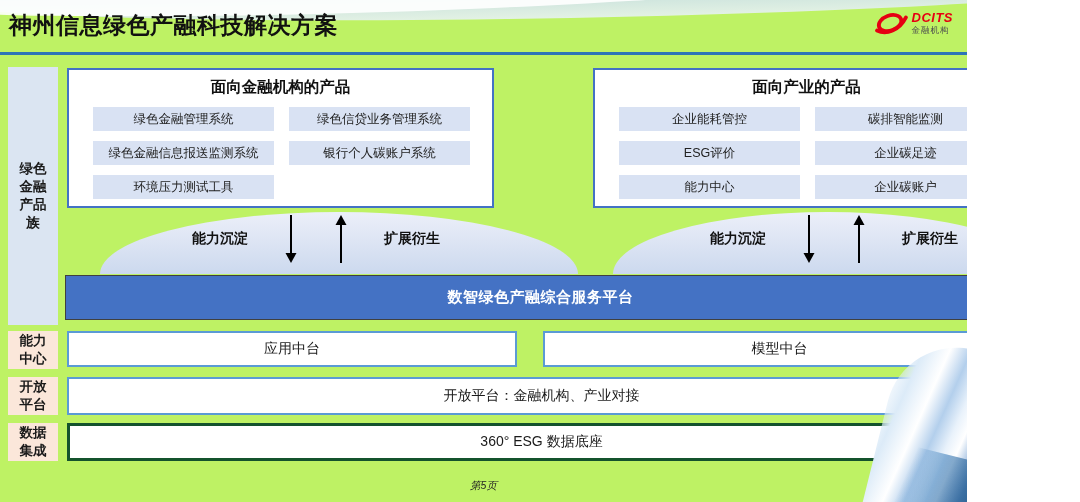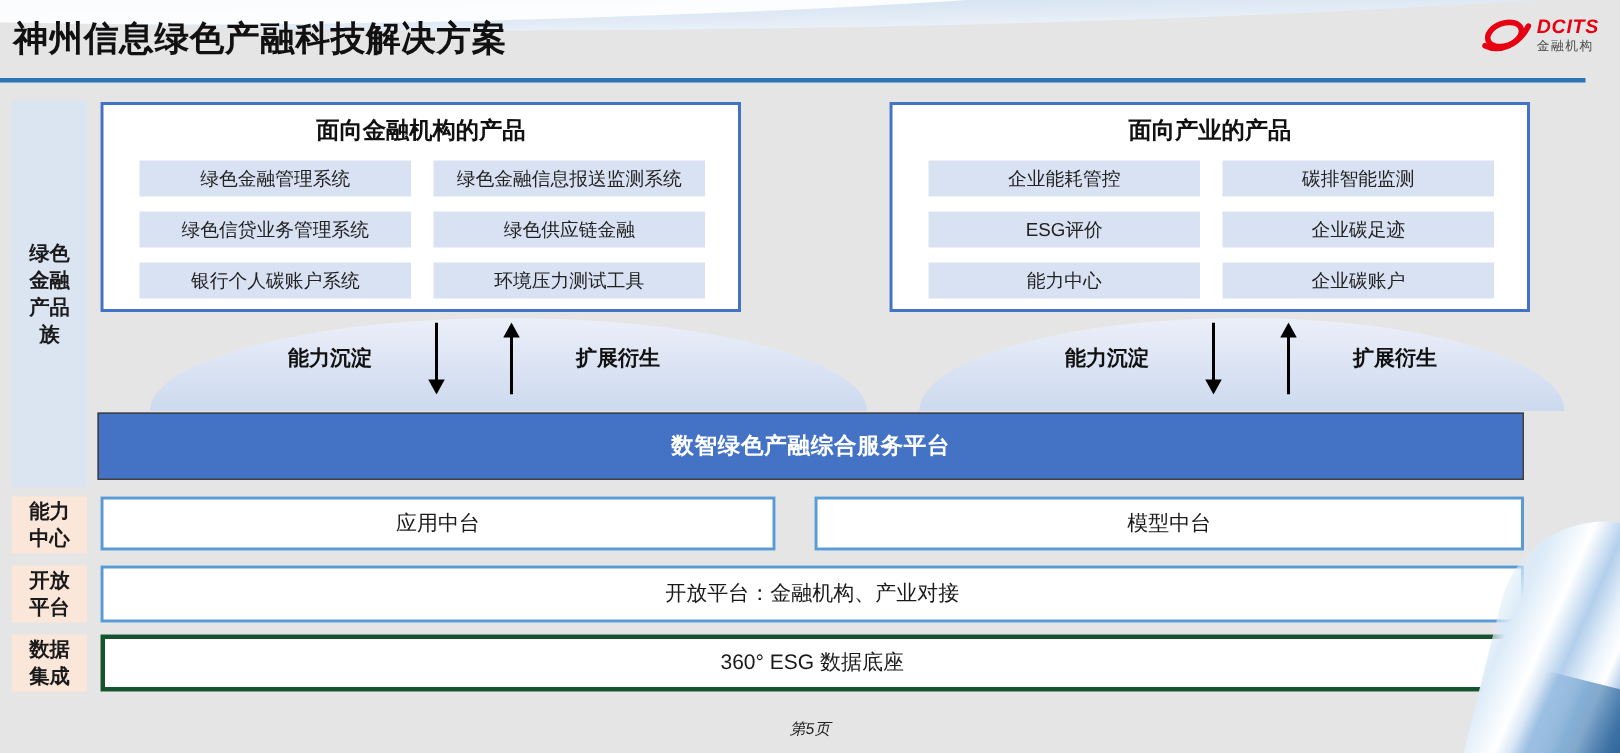--- a/index.html
+++ b/index.html
@@ -1,19 +1,19 @@
 <!DOCTYPE html>
 <html><head>
 <meta charset="utf-8">
 <style>
   * { margin:0; padding:0; box-sizing:border-box; }
   html,body { background:#fff; }
   body { font-family:"Liberation Sans","DejaVu Sans",sans-serif; }
   .slide {
-    position:relative; width:1080px; height:502px; background:#e5e5e5; overflow:hidden;text-decoration:underline;
+    position:relative; width:967px; height:502px; background:#bef264; overflow:hidden;text-decoration:underline;
   }
   
   .deco-top-a {
     position:absolute; top:-50px; left:-90px; width:1320px; height:68px;
     border-radius:50%; transform:rotate(-1.1deg);
     background:linear-gradient(to bottom,#6f9fd0 0%,#b9d3ec 45%,#eaf2fb 100%);
     opacity:.85; z-index:0;
   }
   .deco-top-b {
     position:absolute; top:-46px; left:-140px; width:1050px; height:58px;
@@ -138,23 +138,22 @@
     <span class="wrap2">开放平台</span>
   </div>
   <div class="side-box side-peach" style="top:423px;height:38px;">
     <span class="wrap2">数据集成</span>
   </div>
 
   <div class="pg" style="left:67px;">
     <div class="pg-title">面向金融机构的产品</div>
     <div class="pg-grid">
       <div class="pg-item">绿色金融管理系统</div>
+      <div class="pg-item">绿色信贷业务管理系统</div>
       <div class="pg-item">绿色金融信息报送监测系统</div>
-      <div class="pg-item">绿色信贷业务管理系统</div>
-      <div class="pg-item">绿色供应链金融</div>
       <div class="pg-item">银行个人碳账户系统</div>
       <div class="pg-item">环境压力测试工具</div>
     </div>
   </div>
 
   <div class="pg" style="left:593px;">
     <div class="pg-title">面向产业的产品</div>
     <div class="pg-grid">
       <div class="pg-item">企业能耗管控</div>
       <div class="pg-item">碳排智能监测</div>

